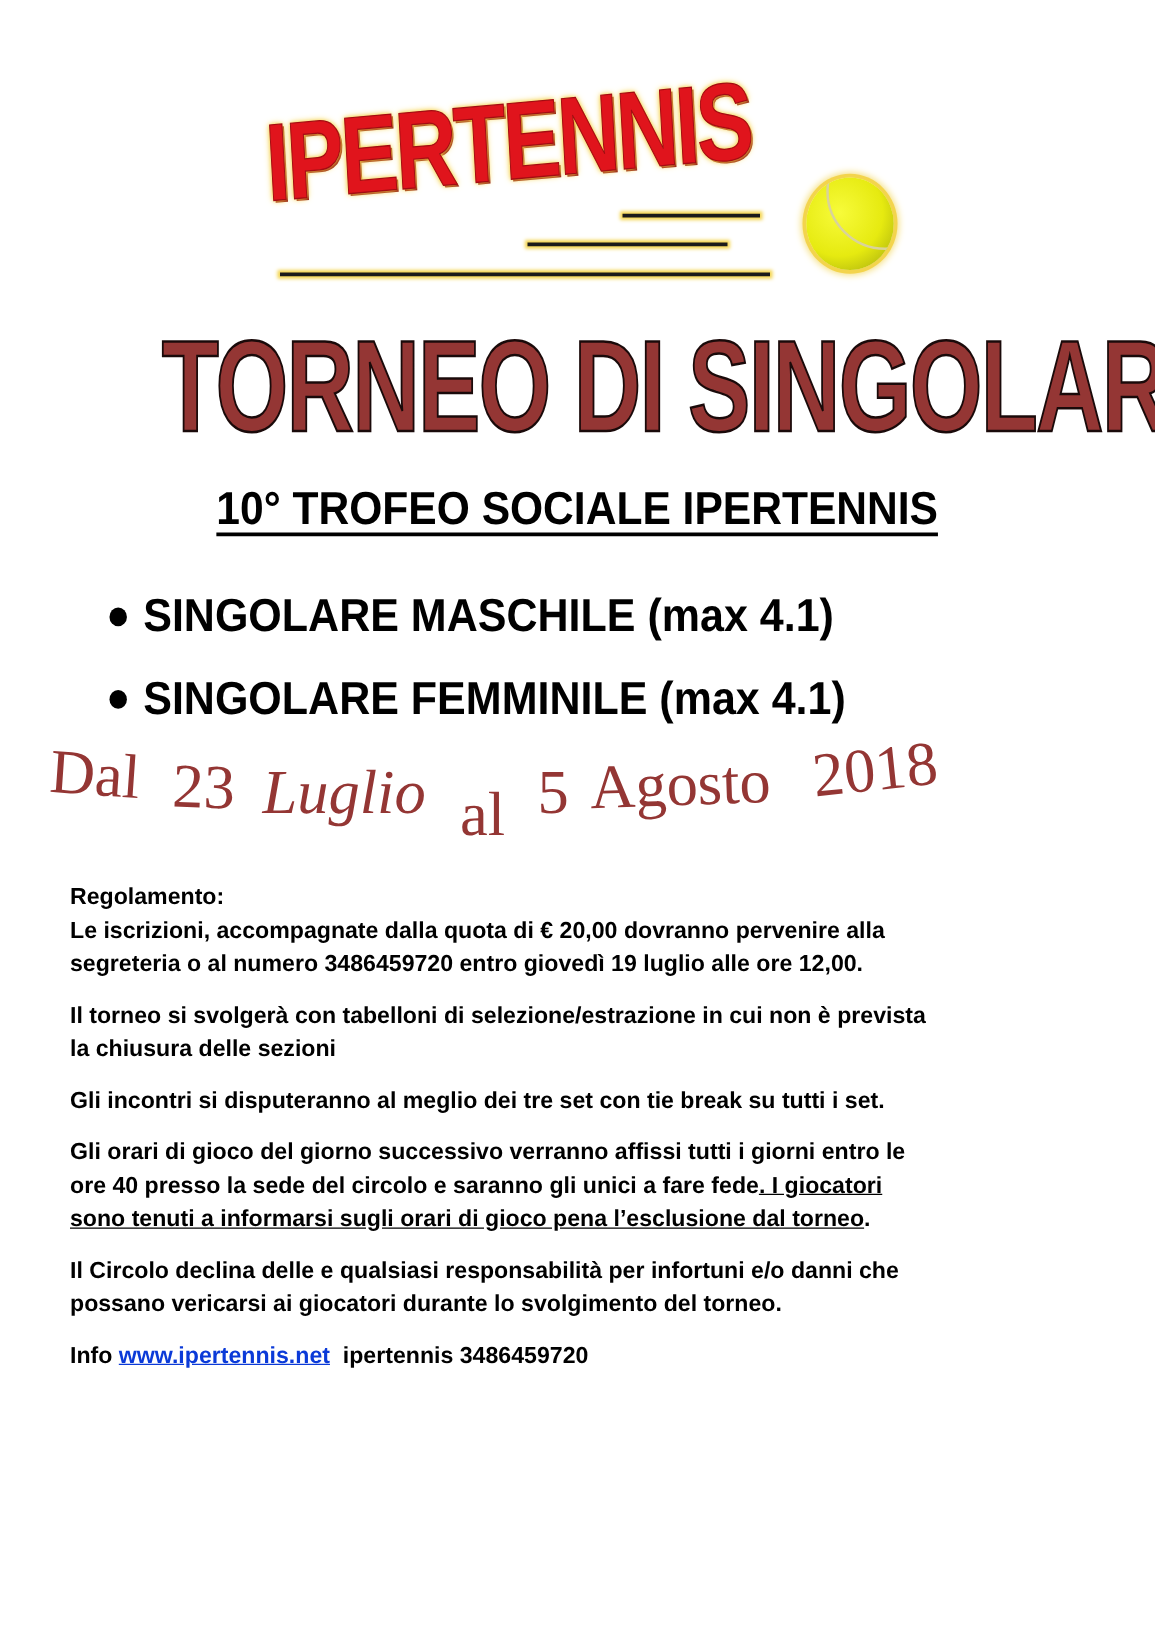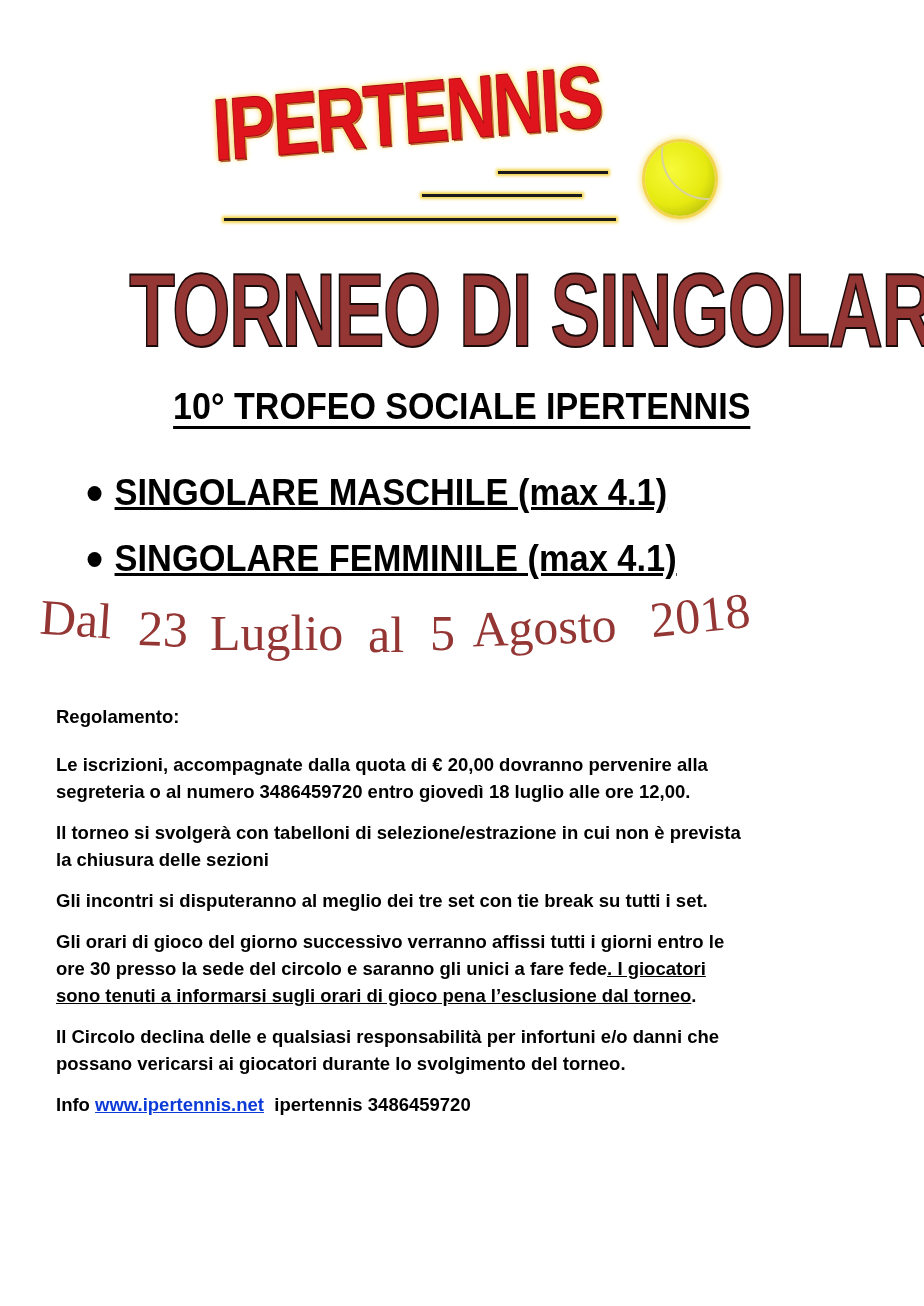--- a/index.html
+++ b/index.html
@@ -37,32 +37,32 @@
   }
   .subtitle {
     position: absolute; left: 0; width: 924px; top: 386px; text-align: center;
   }
   .subtitle span {
     font-weight: bold; font-size: 37px; text-decoration: underline; text-decoration-thickness: 3px; text-underline-offset: 7px;
     display: inline-block; transform: scaleX(0.92);
   }
 
   
-  .cats { position: absolute; left: 82px; top: 460px; text-decoration: underline; }
+  .cats { position: absolute; left: 82px; top: 460px; }
   .cat { font-weight: bold; font-size: 37px; line-height: 66px; white-space: nowrap; display: flex; align-items: center; transform: scaleX(0.93); transform-origin: left center; }
   .bullet-dot { display: inline-block; width: 15px; height: 15px; border-radius: 50%; background: #000; margin-right: 14px; margin-left: 6px; }
 
   
   .dates { position: absolute; left: 40px; top: 586px; width: 840px; height: 90px; font-family: "Liberation Serif", serif; color: #943634; }
   .dates span { position: absolute; font-size: 50px; white-space: nowrap; }
 
   
   .rules { position: absolute; left: 56px; top: 703px; width: 820px; font-weight: bold; font-size: 18.5px; line-height: 27px; }
   .rules p { margin: 0 0 14px 0; white-space: pre-line; }
-  .rules .heading { margin-bottom: 21px; }
+  .rules .heading { margin-bottom: 0; }
   .u { text-decoration: underline; }
   .link { color: #0b3ad8; text-decoration: underline; text-align: right; }
 </style>
 </head>
 <body>
 
 <div class="logo">
   <div class="logo-text">IPERTENNIS</div>
   <div class="logo-line l1"></div>
   <div class="logo-line l2"></div>
@@ -82,33 +82,33 @@
   </div>
   <div class="cat">
     <span class="bullet-dot"></span>
     <span>SINGOLARE FEMMINILE (max 4.1)</span>
   </div>
 </div>
 
 <div class="dates">
   <span style="left:0px; top:4px; transform:rotate(4deg);">Dal</span>
   <span style="left:98px; top:14px; transform:rotate(2deg);">23</span>
-  <span style="left:170px; top:18px;">Luglio</span>
-  <span style="left:328px; top:20px;text-align:center;">al</span>
+  <span style="left:170px; top:18px;font-style:italic;">Luglio</span>
+  <span style="left:328px; top:36px;text-align:center;">al</span>
   <span style="left:390px; top:18px;">5</span>
   <span style="left:432px; top:12px; transform:rotate(-2deg);">Agosto</span>
   <span style="left:610px; top:0px; transform:rotate(-6deg);">2018</span>
 </div>
 
 <div class="rules">
   <p class="heading">Regolamento:</p>
   <p>Le iscrizioni, accompagnate dalla quota di € 20,00 dovranno pervenire alla
-segreteria o al numero 3486459720 entro giovedì 18 luglio alle ore 12,00.</p>
+segreteria o al numero 3486459720 entro giovedì 19 luglio alle ore 12,00.</p>
   <p>Il torneo si svolgerà con tabelloni di selezione/estrazione in cui non è prevista
 la chiusura delle sezioni</p>
   <p>Gli incontri si disputeranno al meglio dei tre set con tie break su tutti i set.</p>
   <p><span>Gli orari di gioco del giorno successivo verranno affissi tutti i giorni entro le
-ore 30 presso la sede del circolo e saranno gli unici a fare fede</span><span class="u">. I giocatori
+ore 40 presso la sede del circolo e saranno gli unici a fare fede</span><span class="u">. I giocatori
 sono tenuti a informarsi sugli orari di gioco pena l’esclusione dal torneo</span><span>.</span></p>
   <p>Il Circolo declina delle e qualsiasi responsabilità per infortuni e/o danni che
 possano vericarsi ai giocatori durante lo svolgimento del torneo.</p>
   <p><span>Info</span> <a class="link">www.ipertennis.net</a>&nbsp; <span>ipertennis 3486459720</span></p>
 </div>
 
 </body></html>

